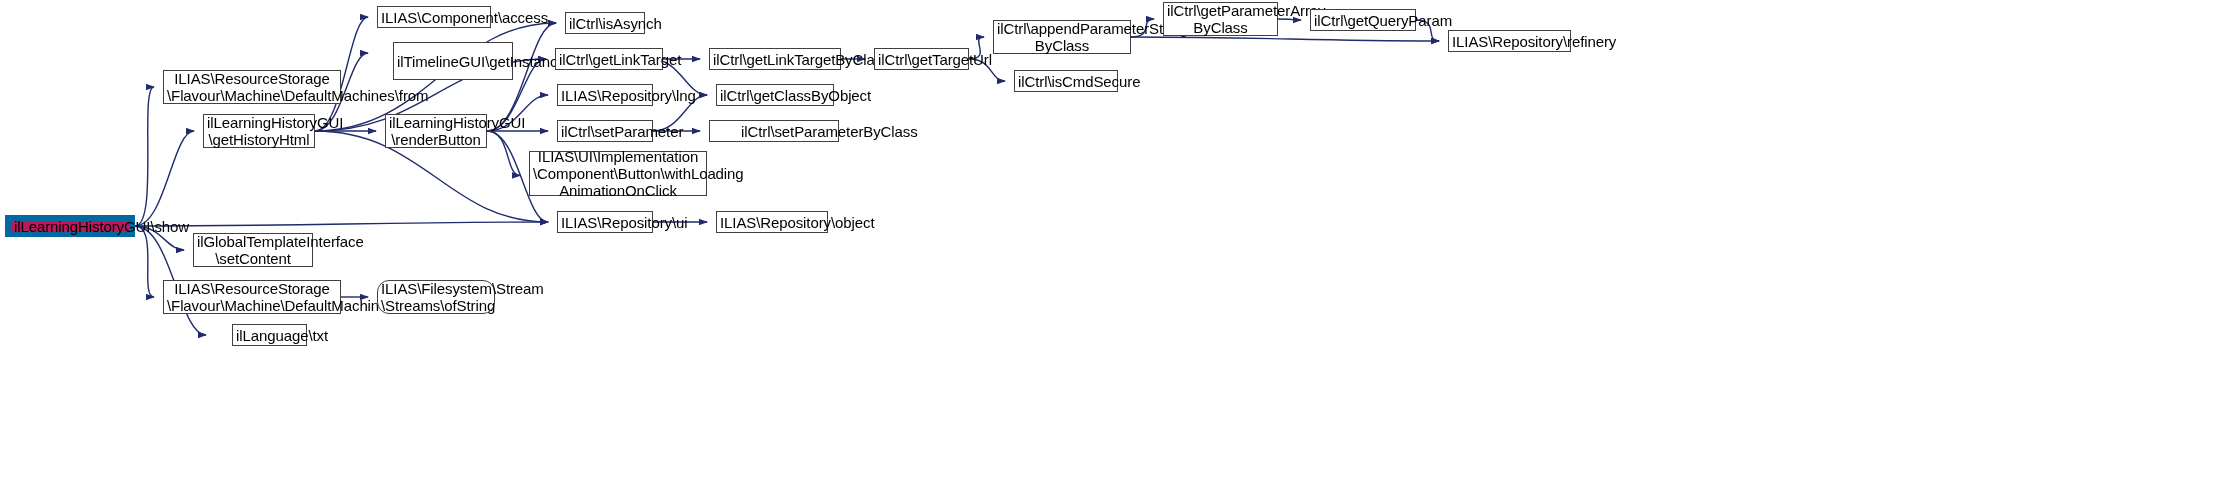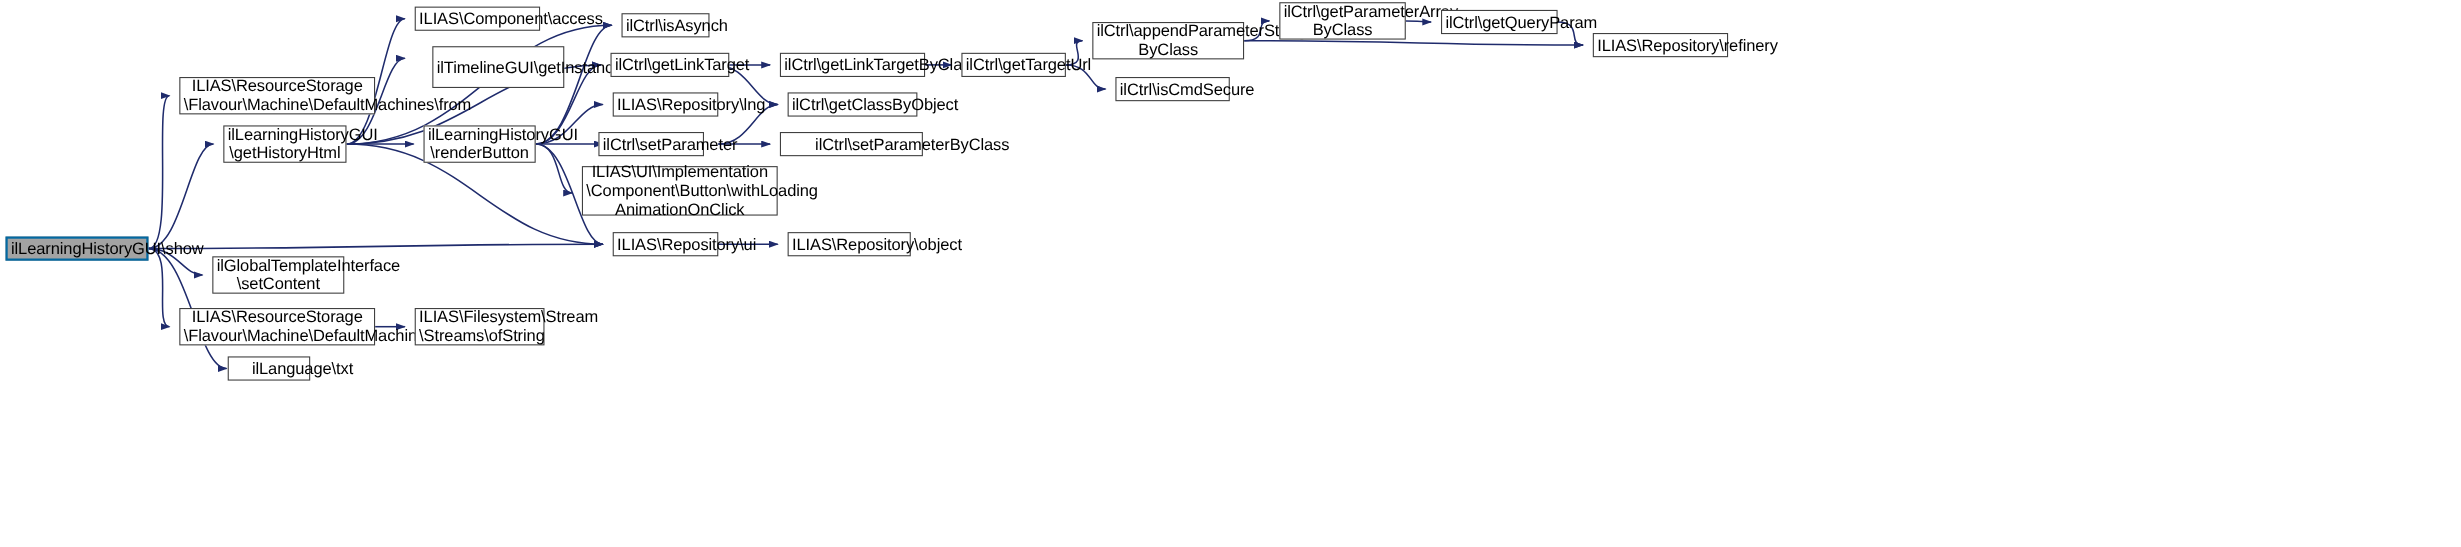--- a/index.html
+++ b/index.html
@@ -31,22 +31,22 @@
     font-size: 15px;
     line-height: 17px;
     display: flex;
     align-items: center;
     justify-content: center;
     text-align: center;
     white-space: pre-line;
     letter-spacing: -0.1px;
   }
   .node.root {
-    background: #a3a3a3;
-    border: 2px solid #0369a1;
+    background: #be185d;
+    border: 6px solid #0369a1;
   }
   .node-label {
     display: block;
     width: 100%;
     padding: 0 3px;
     box-sizing: border-box;
     white-space: pre-line;
   }
 </style>
 </head>
@@ -96,31 +96,31 @@
   <div id="node-layer">
       <div class="node root" style="left: 5px; top: 215px; width: 130px; height: 22px;"><span class="node-label">ilLearningHistoryGUI\show</span></div>
       <div class="node" style="left: 163px; top: 70px; width: 178px; height: 34px;"><span class="node-label">ILIAS\ResourceStorage
 \Flavour\Machine\DefaultMachines\from</span></div>
       <div class="node" style="left: 203px; top: 114px; width: 112px; height: 34px;"><span class="node-label">ilLearningHistoryGUI
 \getHistoryHtml</span></div>
       <div class="node" style="left: 193px; top: 233px; width: 120px; height: 34px;"><span class="node-label">ilGlobalTemplateInterface
 \setContent</span></div>
       <div class="node" style="left: 163px; top: 280px; width: 178px; height: 34px;"><span class="node-label">ILIAS\ResourceStorage
 \Flavour\Machine\DefaultMachines\to</span></div>
-      <div class="node" style="left: 207px; top: 324px; width: 75px; height: 22px; padding-left: 18px;"><span class="node-label">ilLanguage\txt</span></div>
+      <div class="node" style="left: 232px; top: 324px; width: 75px; height: 22px;"><span class="node-label">ilLanguage\txt</span></div>
       <div class="node" style="left: 377px; top: 6px; width: 114px; height: 22px;"><span class="node-label">ILIAS\Component\access</span></div>
       <div class="node" style="left: 377px; top: 42px; width: 120px; height: 38px; margin-left: 16px;"><span class="node-label">ilTimelineGUI\getInstance</span></div>
       <div class="node" style="left: 385px; top: 114px; width: 102px; height: 34px;"><span class="node-label">ilLearningHistoryGUI
 \renderButton</span></div>
-      <div class="node" style="left: 377px; top: 280px; width: 118px; height: 34px;"><span class="node-label">ILIAS\Filesystem\Stream
+      <div class="node" style="left: 377px; top: 280px; width: 118px; height: 34px; border-radius: 12px;"><span class="node-label">ILIAS\Filesystem\Stream
 \Streams\ofString</span></div>
       <div class="node" style="left: 565px; top: 12px; width: 80px; height: 22px;"><span class="node-label">ilCtrl\isAsynch</span></div>
       <div class="node" style="left: 555px; top: 48px; width: 108px; height: 22px;"><span class="node-label">ilCtrl\getLinkTarget</span></div>
       <div class="node" style="left: 557px; top: 84px; width: 96px; height: 22px; justify-content: center;"><span class="node-label">ILIAS\Repository\lng</span></div>
-      <div class="node" style="left: 544px; top: 120px; width: 96px; height: 22px; align-items: center;"><span class="node-label">ilCtrl\setParameter</span></div>
+      <div class="node" style="left: 557px; top: 120px; width: 96px; height: 22px; align-items: center;"><span class="node-label">ilCtrl\setParameter</span></div>
       <div class="node" style="left: 529px; top: 151px; width: 178px; height: 45px;"><span class="node-label">ILIAS\UI\Implementation
 \Component\Button\withLoading
 AnimationOnClick</span></div>
       <div class="node" style="left: 557px; top: 211px; width: 96px; height: 22px;"><span class="node-label">ILIAS\Repository\ui</span></div>
       <div class="node" style="left: 709px; top: 48px; width: 132px; height: 22px;"><span class="node-label">ilCtrl\getLinkTargetByClass</span></div>
       <div class="node" style="left: 716px; top: 84px; width: 118px; height: 22px; justify-content: flex-end;"><span class="node-label">ilCtrl\getClassByObject</span></div>
       <div class="node" style="left: 709px; top: 120px; width: 130px; height: 22px; padding-left: 28px;"><span class="node-label">ilCtrl\setParameterByClass</span></div>
       <div class="node" style="left: 716px; top: 211px; width: 112px; height: 22px;"><span class="node-label">ILIAS\Repository\object</span></div>
       <div class="node" style="left: 874px; top: 48px; width: 95px; height: 22px;"><span class="node-label">ilCtrl\getTargetUrl</span></div>
       <div class="node" style="left: 993px; top: 20px; width: 138px; height: 34px;"><span class="node-label">ilCtrl\appendParameterStrings

